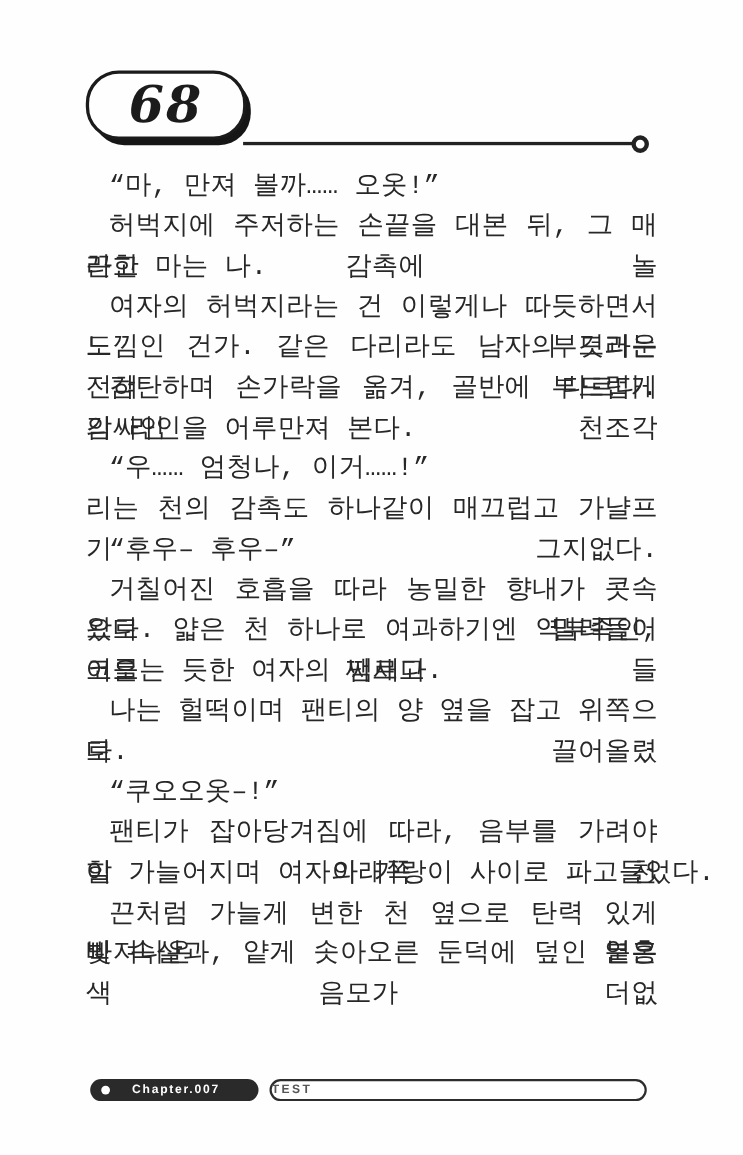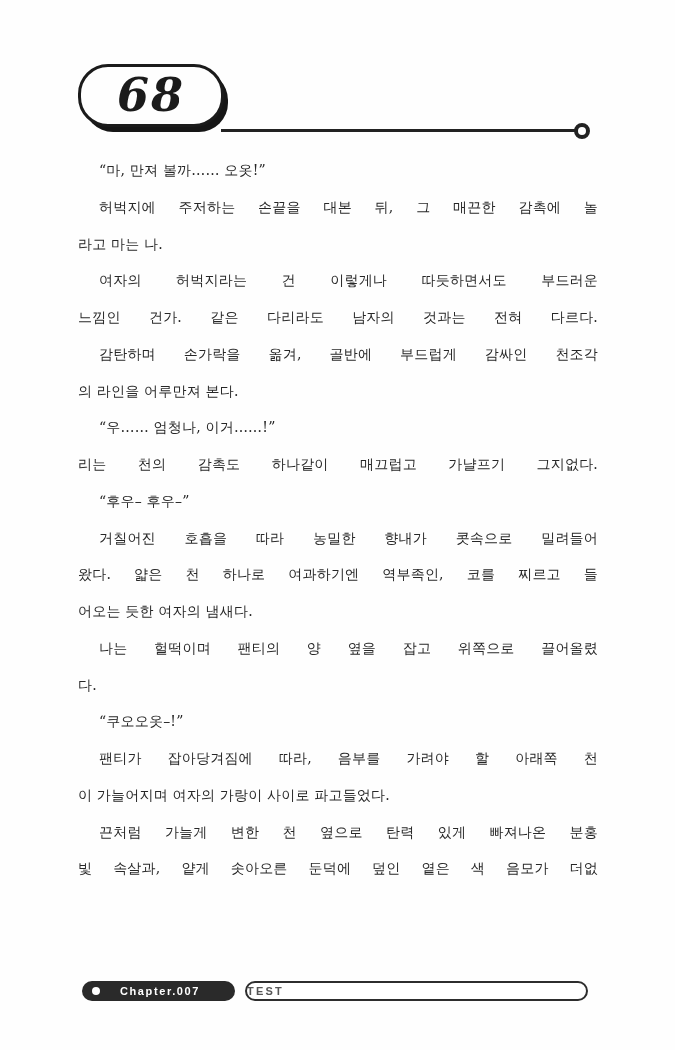--- a/index.html
+++ b/index.html
@@ -47,24 +47,25 @@
     border: 4px solid #222222;
     border-radius: 50%;
     background: #ffffff;
   }
 
   
   .body-text {
     position: absolute;
     left: 78px; top: 152px;
     width: 520px;
-    font-size: 14px;
+    font-size: 24px;
     line-height: 36.75px;
     color: #272727;
     letter-spacing: 0.2px;
+    font-family: Liberation Mono, monospace;
   }
   .line {
     height: 36.75px;
     white-space: nowrap;
     text-align: left;
   }
   .line.indent { padding-left: 21px; }
   .line.fill {
     white-space: normal;
     text-align: justify;

